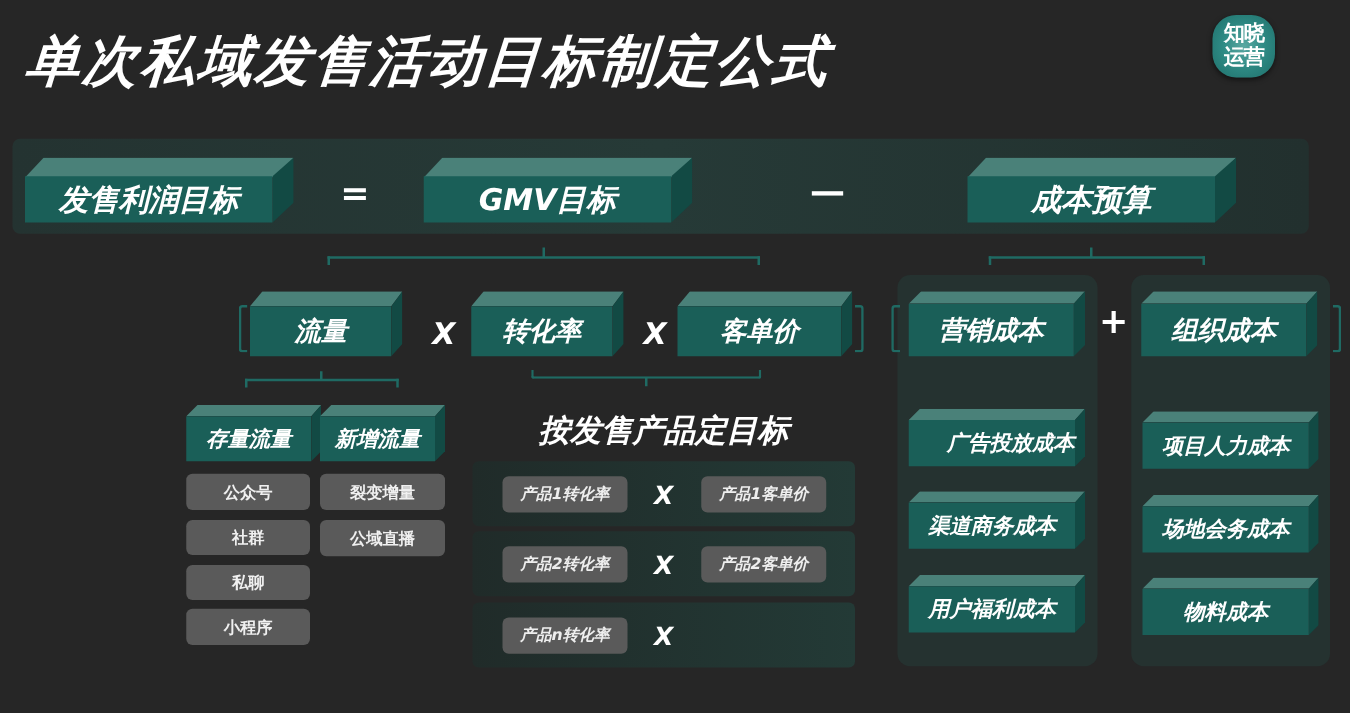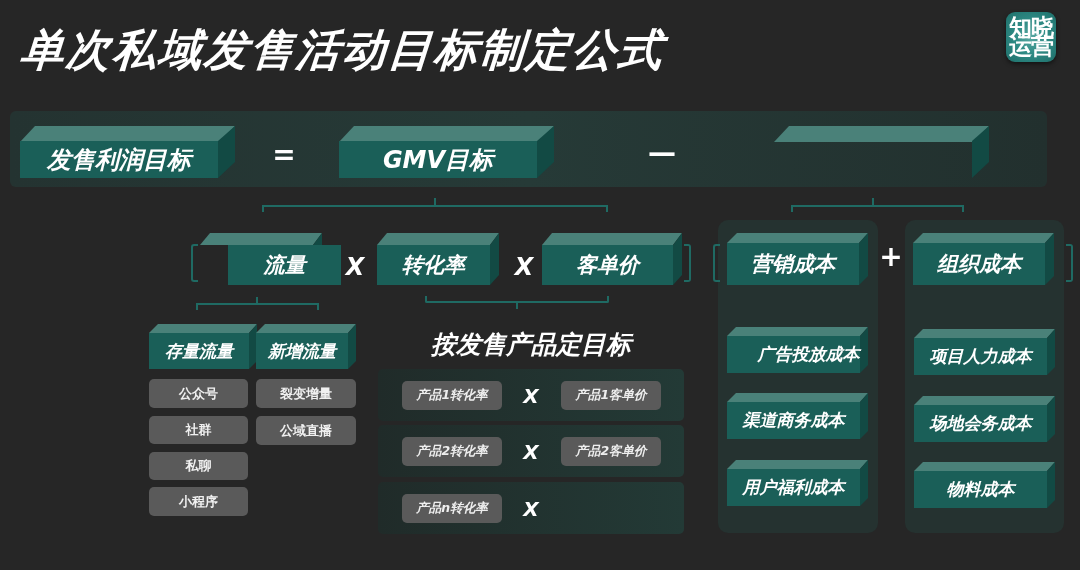--- a/index.html
+++ b/index.html
@@ -11,26 +11,26 @@
     position: relative;
   }
   .abs { position: absolute; }
   .title {
     left: 20px; top: 20px;
     font-size: 44px; font-weight: bold; font-style: italic;
     letter-spacing: 2px; line-height: 60px; color: #fff;
     transform: skewX(-4deg);
   }
   .logo {
-    left: 1006px; top: 12px; width: 50px; height: 50px;
-    border-radius: 9px;
+    left: 970px; top: 12px; width: 50px; height: 50px;
+    border-radius: 19px;
     background: radial-gradient(circle at 50% 50%, #5aa8a2 0%, #2f8b85 45%, #1e6f6a 100%);
     box-shadow: 0 2px 4px rgba(0,0,0,0.5);
     display: flex; flex-direction: column; align-items: center; justify-content: center;
-    font-weight: bold; font-size: 23px; line-height: 19px; color: #fff;
+    font-weight: bold; font-size: 17px; line-height: 19px; color: #fff;
     letter-spacing: -1px;
   }
   .panel {
     background: linear-gradient(90deg, #243331 0%, #263a37 50%, #22302e 100%);
     border-radius: 6px;
   }
   .panel-dark {
     background: #253230;
     border-radius: 10px;
   }
@@ -120,35 +120,36 @@
   <div class="top" style="height:16px; clip-path: polygon(15px 0, 100% 0, 200px 100%, 0 100%);"></div>
   <div class="side" style="width:17px; height:52px; clip-path: polygon(0 15px, 100% 0, 100% 36px, 0 100%);"></div>
   <div class="front" style="width:198px; height:37px; font-size:24px;">GMV目标</div>
 </div>
 
 <div class="abs op" style="left:640px; top:136px; width:44px; font-size:28px; line-height:34px;">—</div>
 
 <div class="box" style="left:774px; top:126px; width:215px; height:52px;">
   <div class="top" style="height:16px; clip-path: polygon(15px 0, 100% 0, 200px 100%, 0 100%);"></div>
   <div class="side" style="width:17px; height:52px; clip-path: polygon(0 15px, 100% 0, 100% 36px, 0 100%);"></div>
+  <div class="front" style="width:198px; height:37px; font-size:24px;">成本预算</div>
 </div>
 
 <div class="bracket-up" style="left:262px; top:205px; width:346px; height:7px;"></div>
 <div class="tick" style="left:434px; top:198px; height:8px;"></div>
 
 <div class="bracket-up" style="left:791px; top:205px; width:173px; height:7px;"></div>
 <div class="tick" style="left:872px; top:198px; height:8px;"></div>
 
 <div class="sq-bracket sq-left" style="left:191px; top:244px; height:38px;"></div>
 <div class="sq-bracket sq-right" style="left:684px; top:244px; height:38px;"></div>
 
 <div class="box" style="left:200px; top:233px; width:122px; height:52px;">
   <div class="top" style="height:12px; clip-path: polygon(10px 0, 100% 0, 113px 100%, 0 100%);"></div>
   <div class="side" style="width:9px; height:52px; clip-path: polygon(0 12px, 100% 0, 100% 42px, 0 100%);"></div>
-  <div class="front" style="width:113px; height:40px; font-size:21px;margin-left:28px;">流量</div>
+  <div class="front" style="width:113px; height:40px; font-size:21px;">流量</div>
 </div>
 
 <div class="abs op" style="left:343px; top:252px; width:24px; font-size:24px; font-style:italic; line-height:30px;">X</div>
 
 <div class="box" style="left:377px; top:233px; width:122px; height:52px;">
   <div class="top" style="height:12px; clip-path: polygon(10px 0, 100% 0, 113px 100%, 0 100%);"></div>
   <div class="side" style="width:9px; height:52px; clip-path: polygon(0 12px, 100% 0, 100% 42px, 0 100%);"></div>
   <div class="front" style="width:113px; height:40px; font-size:21px;">转化率</div>
 </div>
 

